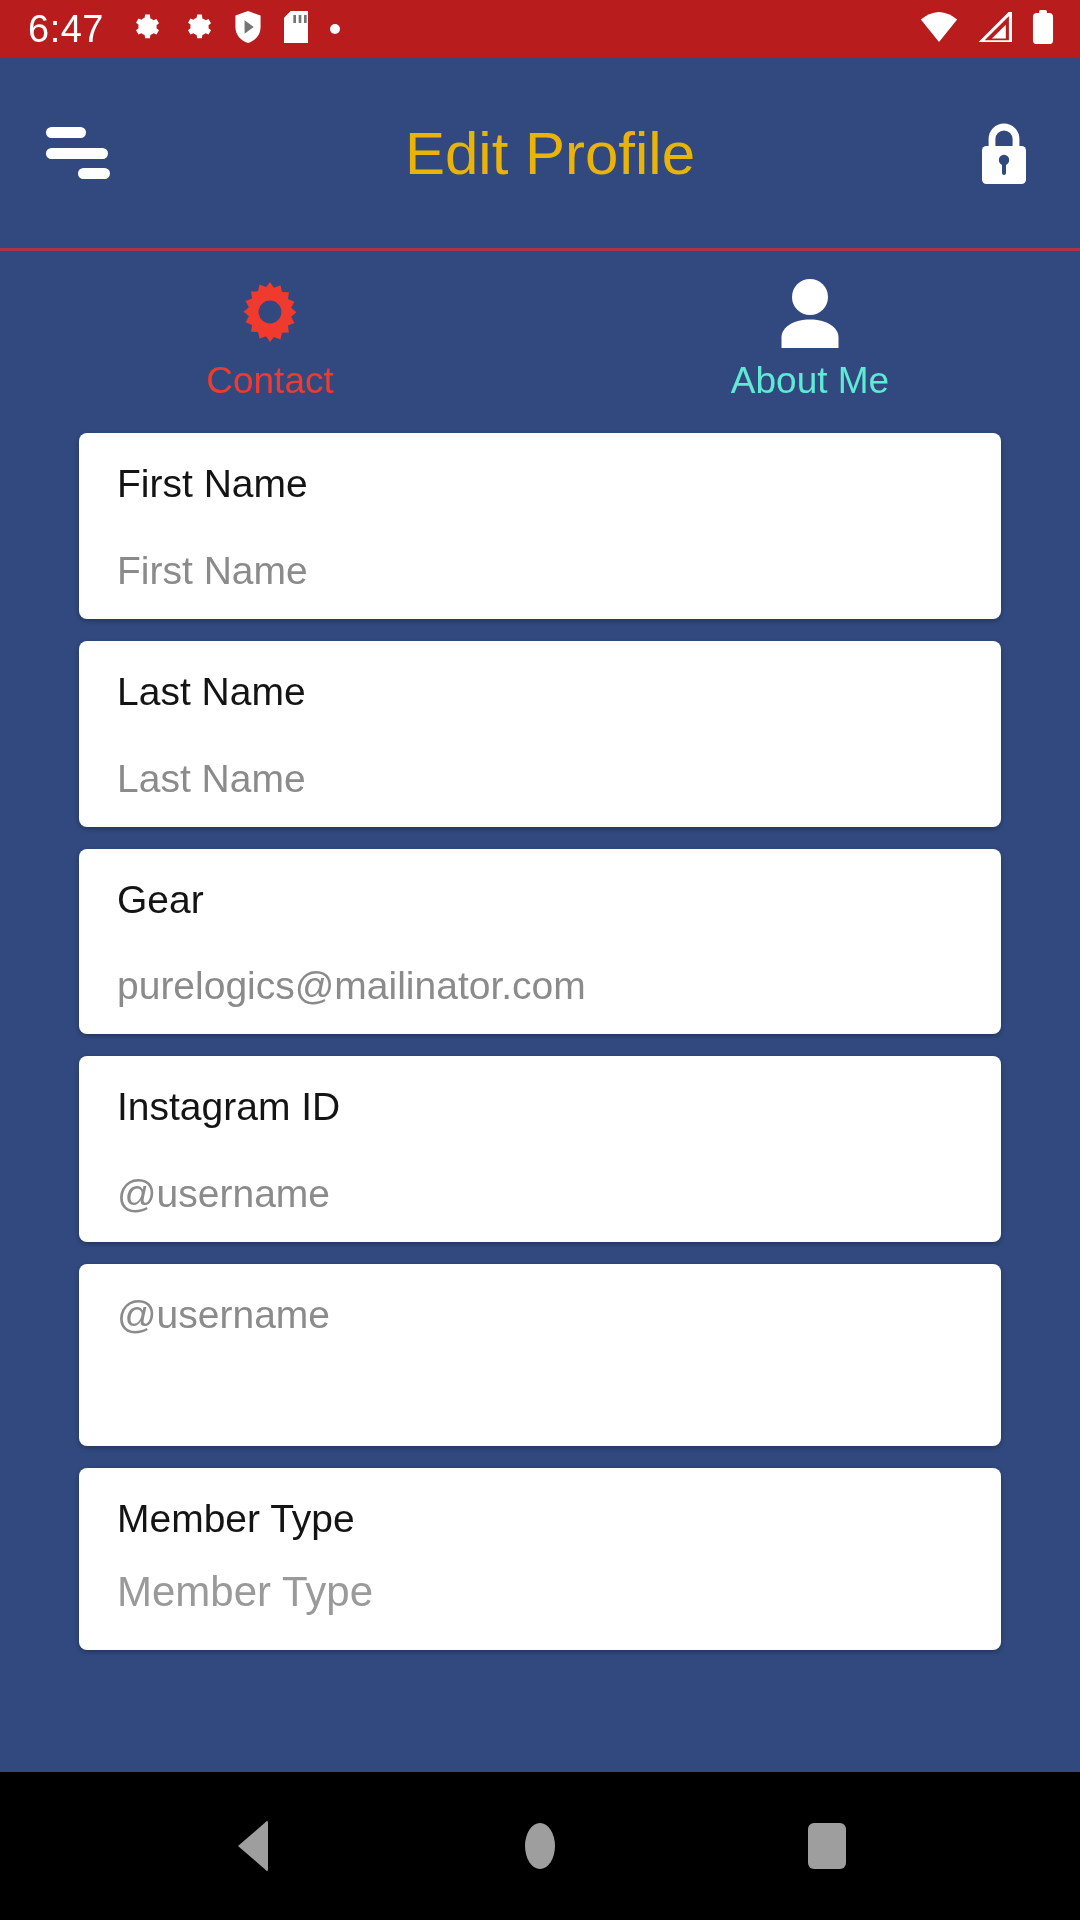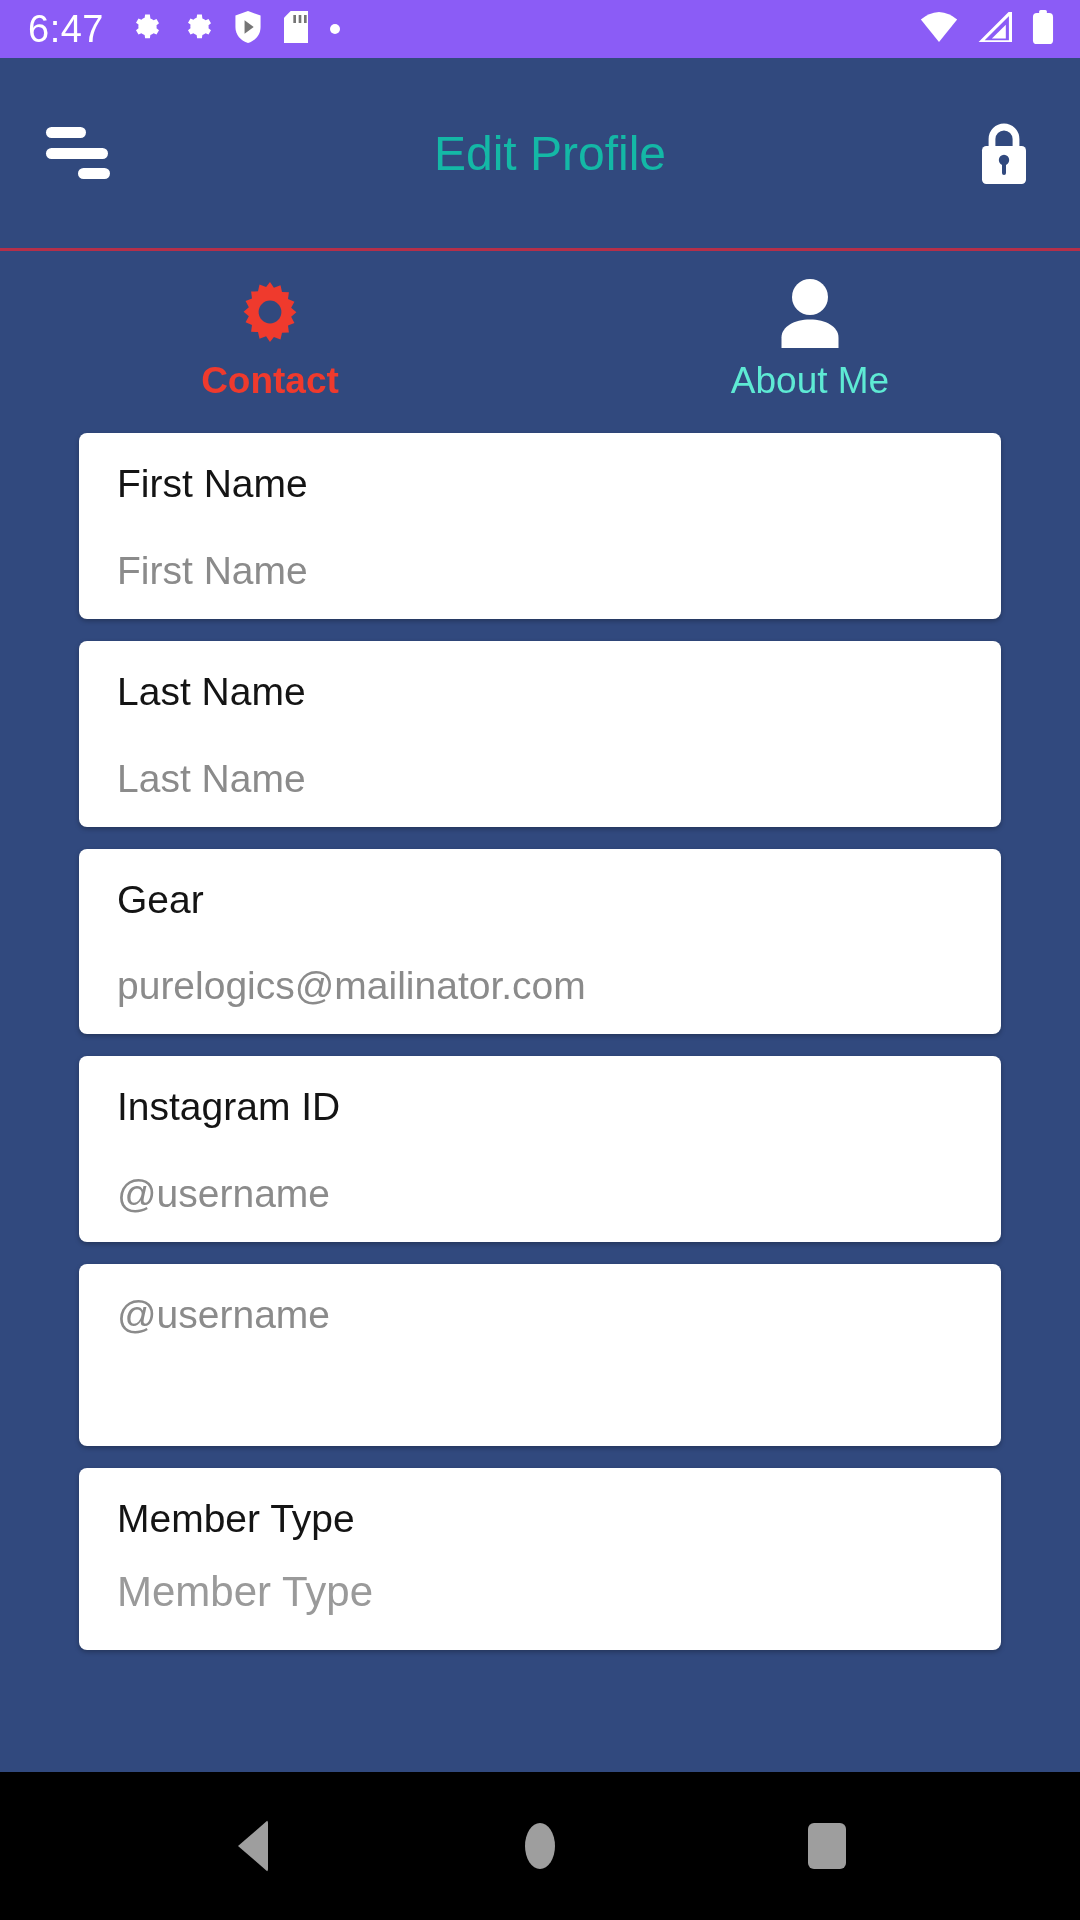--- a/index.html
+++ b/index.html
@@ -12,21 +12,21 @@
   #screen {
     position:relative;
     width:1080px; height:1920px;
     background:#31497e;
     display:flex; flex-direction:column;
   }
 
   
   .statusbar {
     height:58px; flex:0 0 58px;
-    background:#8b5cf6;
+    background:#b91c1c;
     display:flex; align-items:center;
     padding:0 26px 0 28px;
     color:#ffffff;
   }
   .sb-time { font-size:38px; letter-spacing:.5px; line-height:1; }
   .sb-left-icons { display:flex; align-items:center; gap:22px; margin-left:26px; }
   .sb-spacer { flex:1 1 auto; }
   .sb-right-icons { display:flex; align-items:center; gap:20px; }
   .sb-dot { width:10px; height:10px; border-radius:50%; background:#fff; }
 
@@ -43,40 +43,40 @@
     display:flex; flex-direction:column; justify-content:space-between;
     cursor:pointer;
   }
   .menu-btn i { display:block; height:11px; border-radius:6px; background:#fff; }
   .menu-btn i:nth-child(1) { width:40px; align-self:flex-start; }
   .menu-btn i:nth-child(2) { width:62px; align-self:flex-start; }
   .menu-btn i:nth-child(3) { width:32px; align-self:flex-end; }
   .appbar-title {
     position:absolute; left:0; right:0; top:0; bottom:0;
     display:flex; align-items:center; justify-content:center;
-    color:#14b8a6; font-size:48px; font-weight:400; pointer-events:none;margin-left:20px;
+    color:#eab308; font-size:60px; font-weight:400; pointer-events:none;margin-left:20px;
   }
   .lock-btn { margin-left:auto; width:60px; height:72px; display:flex; align-items:center; justify-content:center; cursor:pointer; }
 
   .appbar-divider { flex:0 0 3px; height:3px; background:#b52f49; }
 
   
   .tabs {
     flex:0 0 172px; height:172px;
     display:flex; align-items:center;
     background:#31497e;
   }
   .tab {
     flex:1 1 0; height:100%;
     display:flex; flex-direction:column; align-items:center; justify-content:center;
     gap:14px; cursor:pointer;
   }
   .tab-icon { height:72px; display:flex; align-items:flex-end; justify-content:center; }
   .tab-label { font-size:37px; color:#5eead4; line-height:1; }
-  .tab.active .tab-label { color:#ef3a2d;font-weight:bold; }
+  .tab.active .tab-label { color:#ef3a2d; }
 
   
   .form-scroll {
     flex:1 1 auto;
     overflow:hidden;
     padding:10px 0 0 0;
   }
   .field-card {
     width:922px;
     margin:0 auto 22px auto;

